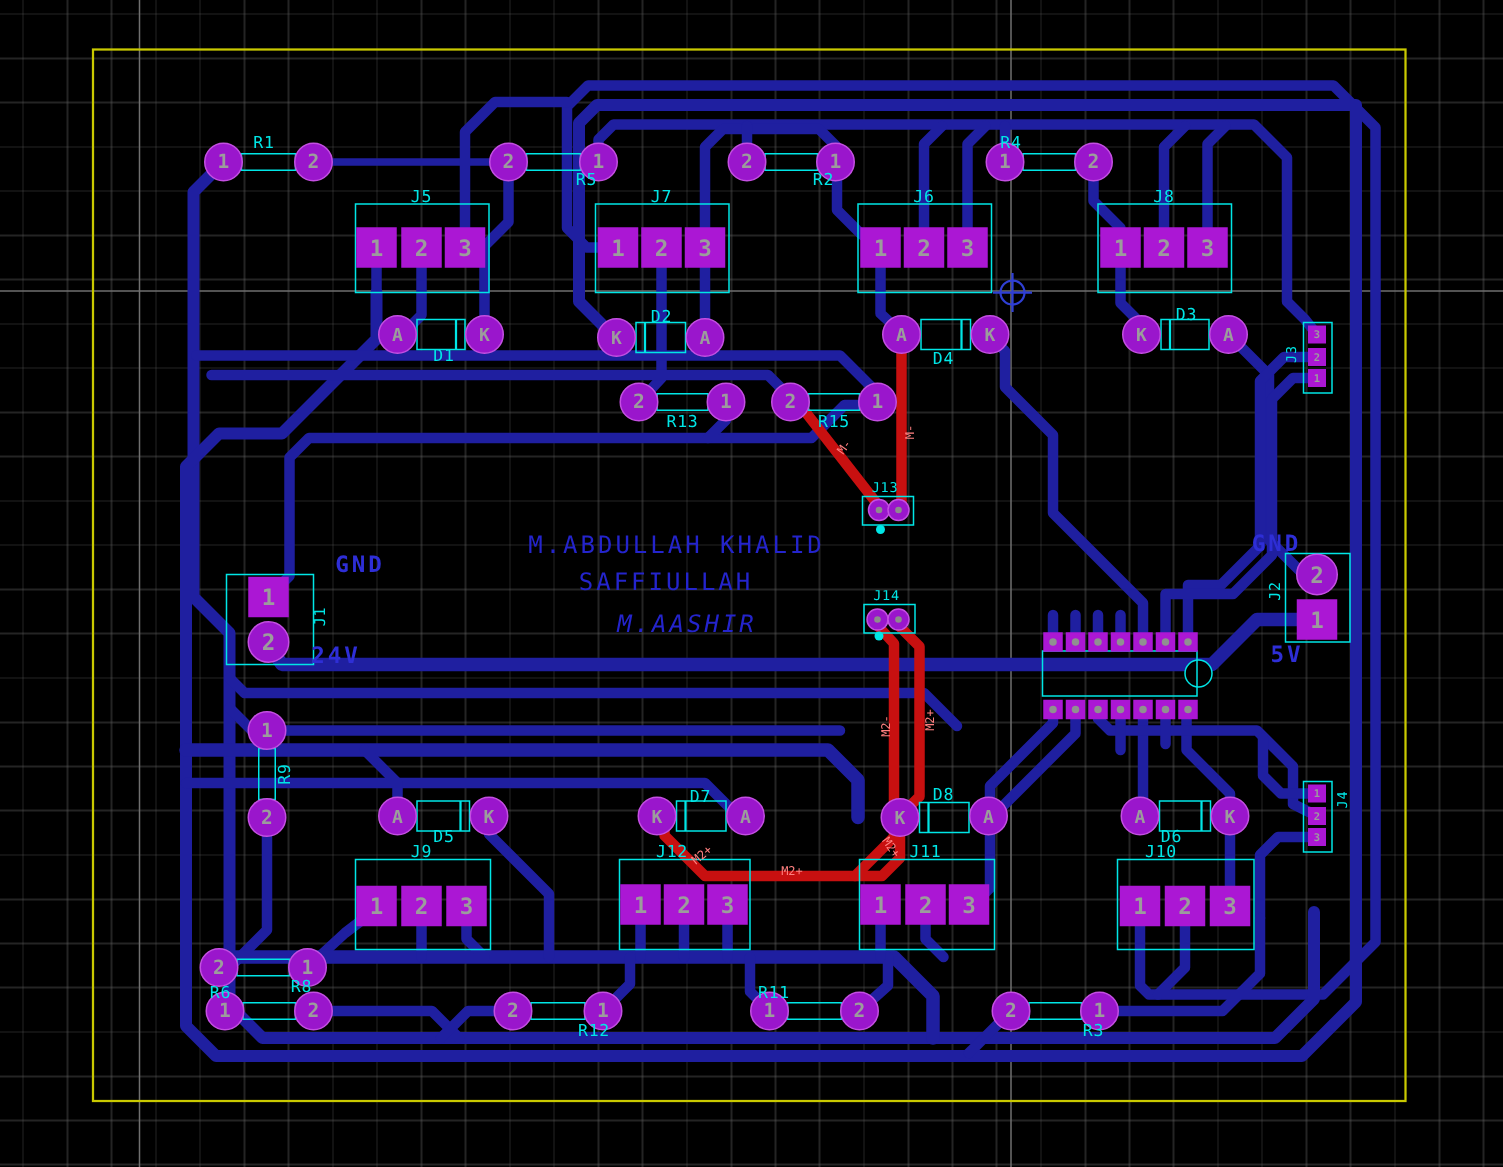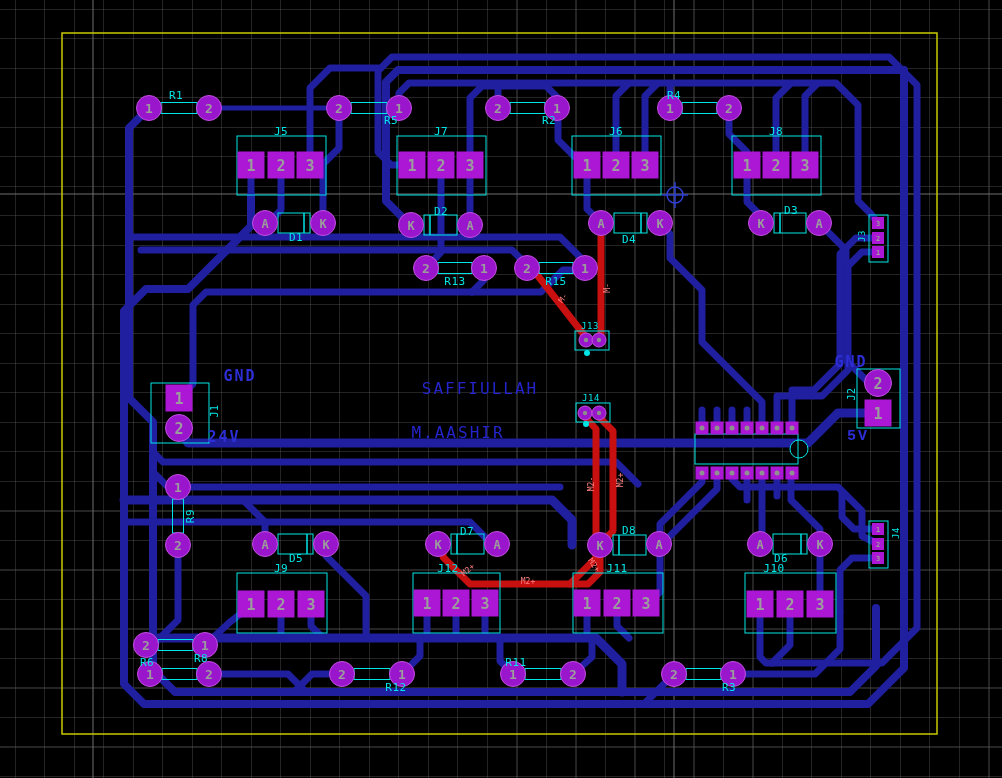--- a/index.html
+++ b/index.html
@@ -409,16 +409,17 @@
       <text x="607" y="288" fill="#ff8080" font-size="8" text-anchor="middle" dominant-baseline="central" font-family="&quot;DejaVu Sans Mono&quot;, monospace" letter-spacing="0" transform="rotate(-90 607 288)">M-</text>
       <text x="591" y="484" fill="#ff8080" font-size="8" text-anchor="middle" dominant-baseline="central" font-family="&quot;DejaVu Sans Mono&quot;, monospace" letter-spacing="0" transform="rotate(-90 591 484)">M2-</text>
       <text x="620" y="480" fill="#ff8080" font-size="8" text-anchor="middle" dominant-baseline="central" font-family="&quot;DejaVu Sans Mono&quot;, monospace" letter-spacing="0" transform="rotate(-90 620 480)">M2+</text>
       <text x="528" y="581" fill="#ff8080" font-size="8" text-anchor="middle" dominant-baseline="central" font-family="&quot;DejaVu Sans Mono&quot;, monospace" letter-spacing="0">M2+</text>
       <text x="468" y="570" fill="#ff8080" font-size="8" text-anchor="middle" dominant-baseline="central" font-family="&quot;DejaVu Sans Mono&quot;, monospace" letter-spacing="0" transform="rotate(-40 468 570)">M2+</text>
       <text x="594" y="565" fill="#ff8080" font-size="8" text-anchor="middle" dominant-baseline="central" font-family="&quot;DejaVu Sans Mono&quot;, monospace" letter-spacing="0" transform="rotate(55 594 565)">M2+</text>
     </svg>
   <div class="ptext" style="left:240px;top:376px;">GND</div>
   <div class="ptext" style="left:224px;top:437px;">24V</div>
   <div class="ptext" style="left:851px;top:362px;">GND</div>
-  <div class="ptext" style="left:858px;top:436px;font-family:Liberation Mono, monospace;">5V</div>
-  <div class="nameline" style="left:480px;top:388px;">SAFFIULLAH</div>
-  <div class="nameline" style="left:458px;top:432px;">M.AASHIR</div>
+  <div class="ptext" style="left:858px;top:436px;">5V</div>
+  <div class="nameline" style="left:451px;top:363px;">M.ABDULLAH KHALID</div>
+  <div class="nameline" style="left:444px;top:388px;">SAFFIULLAH</div>
+  <div class="nameline" style="left:458px;top:416px;font-style:italic;">M.AASHIR</div>
 </div>
 
 </body></html>

